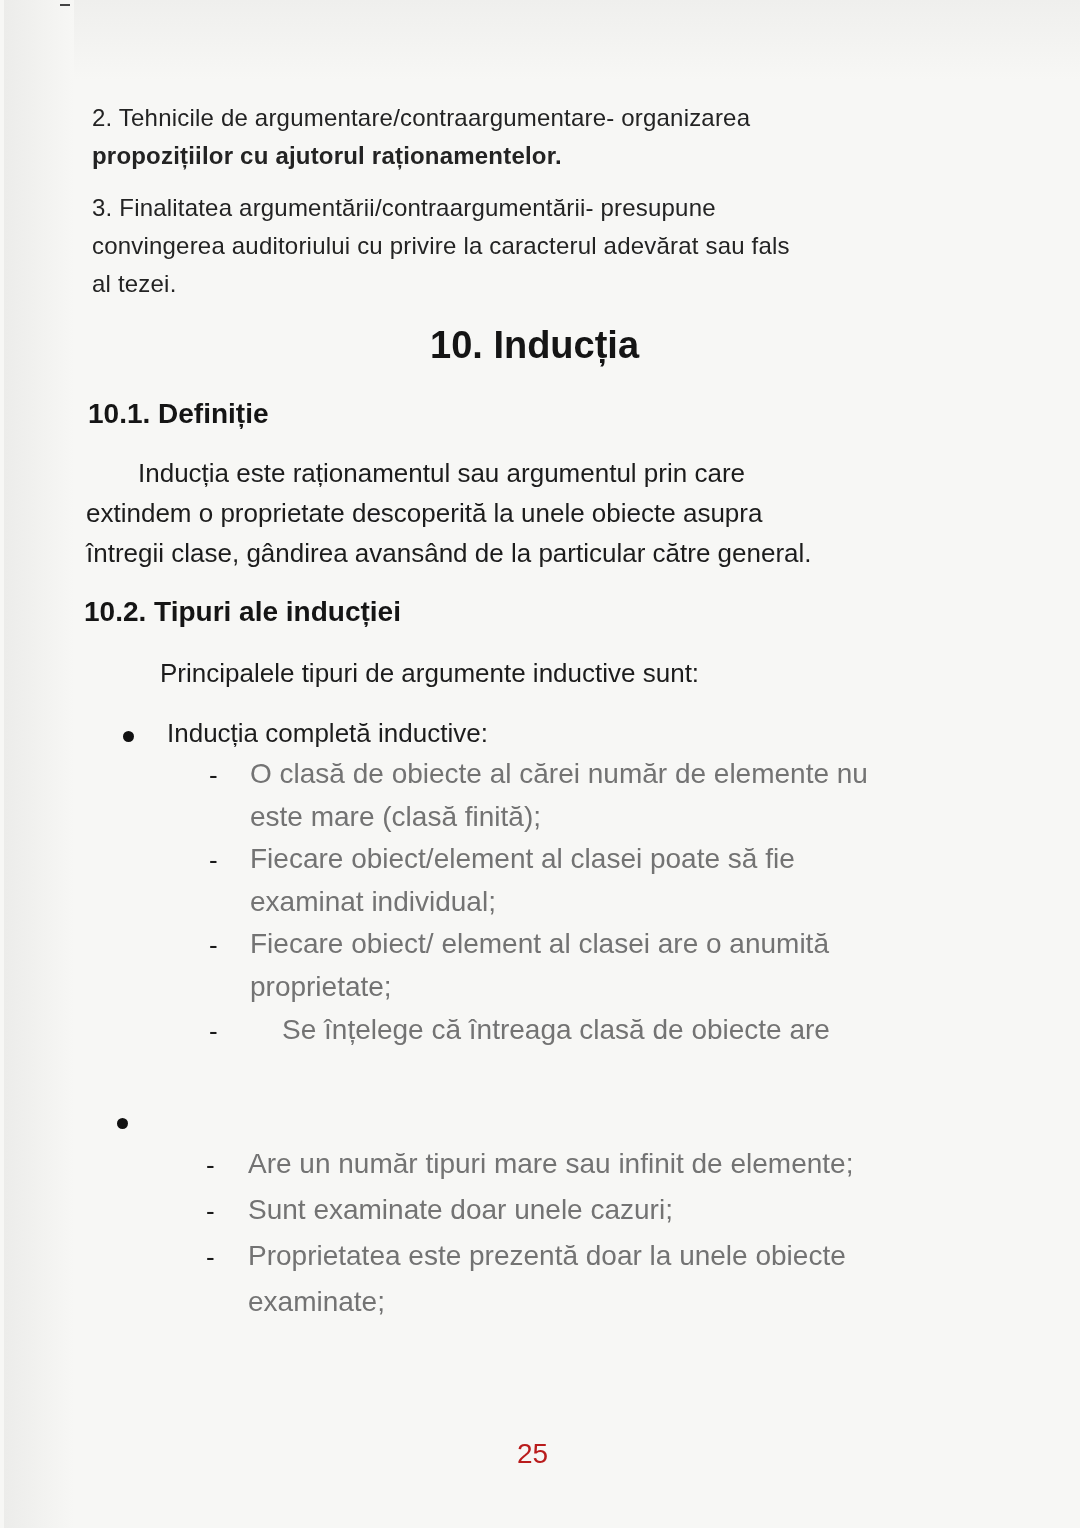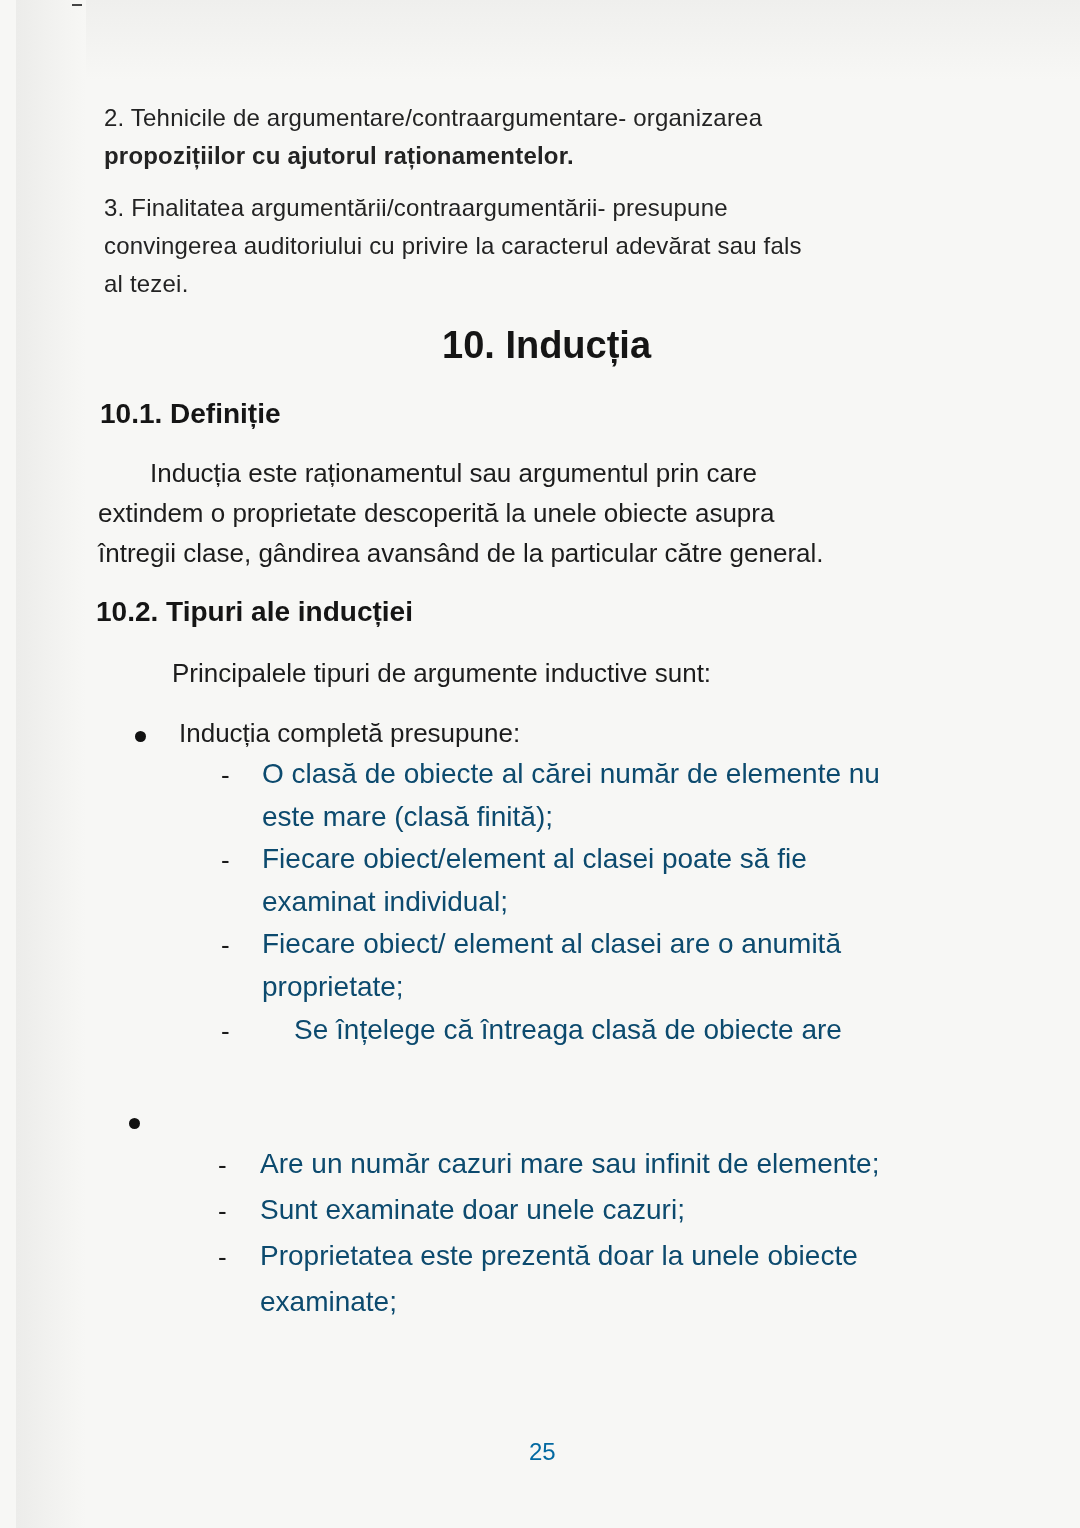--- a/index.html
+++ b/index.html
@@ -2,33 +2,33 @@
 <html><head>
 <meta charset="utf-8">
 <style>
   html, body { margin: 0; padding: 0; }
   body {
     width: 1080px; height: 1528px; position: relative; overflow: hidden;
     background: #f7f7f5;
     font-family: "Liberation Sans", sans-serif;
     color: #1a1a1a;
   }
-  .page { position: absolute; left: 16px; top: 0; width: 996px; height: 1528px; }
+  .page { position: absolute; left: 4px; top: 0; width: 996px; height: 1528px; }
   .shade-left { position:absolute; left:0; top:0; width:70px; height:1528px; background: linear-gradient(to right, #ececea, #f7f7f5); }
   .shade-top { position:absolute; left:0; top:0; width:1080px; height:80px; background: linear-gradient(to bottom, #efefed, #f7f7f5); }
   .dash { position:absolute; left:56px; top:4px; width:10px; height:2px; background:#444; }
   .abs { position: absolute; white-space: nowrap; }
   .small { font-size: 24px; color: #232323; letter-spacing: 0.2px; }
   .h1 { font-size: 38px; font-weight: bold; color: #151515; }
   .h2 { font-size: 28px; font-weight: bold; color: #151515; }
   .body { font-size: 26px; color: #1c1c1c; }
-  .list { font-size: 28px; color: #0c4a6e; }
+  .list { font-size: 28px; color: #737373; }
   .bullet { position:absolute; width:11px; height:11px; border-radius:50%; background:#111; }
   .dashmark { position:absolute; font-size: 26px; }
-  .pagenum { font-size: 24px; color:#0369a1; }
+  .pagenum { font-size: 28px; color:#b91c1c; }
 </style>
 </head>
 <body>
 
 <div class="page">
   <div class="shade-top"></div>
   <div class="shade-left"></div>
   <div class="dash"></div>
 
   <div class="abs small" style="left:88px; top:104px;">2. Tehnicile de argumentare/contraargumentare- organizarea</div>
@@ -41,41 +41,41 @@
 
   <div class="abs h2" style="left:84px; top:398px;">10.1. Definiție</div>
   <div class="abs body" style="left:134px; top:458px;">Inducția este raționamentul sau argumentul prin care</div>
   <div class="abs body" style="left:82px; top:498px;">extindem o proprietate descoperită la unele obiecte asupra</div>
   <div class="abs body" style="left:82px; top:538px;">întregii clase, gândirea avansând de la particular către general.</div>
 
   <div class="abs h2" style="left:80px; top:596px;text-align:center;">10.2. Tipuri ale inducției</div>
   <div class="abs body" style="left:156px; top:658px;">Principalele tipuri de argumente inductive sunt:</div>
 
   <div class="bullet" style="left:119px; top:731px;"></div>
-  <div class="abs body" style="left:163px; top:718px;">Inducția completă presupune:</div>
+  <div class="abs body" style="left:163px; top:718px;">Inducția completă inductive:</div>
 
   <div class="abs dashmark" style="left:205px; top:760px;">-</div>
   <div class="abs list" style="left:246px; top:758px;">O clasă de obiecte al cărei număr de elemente nu</div>
   <div class="abs list" style="left:246px; top:801px;">este mare (clasă finită);</div>
 
   <div class="abs dashmark" style="left:205px; top:845px;">-</div>
   <div class="abs list" style="left:246px; top:843px;text-align:center;">Fiecare obiect/element al clasei poate să fie</div>
   <div class="abs list" style="left:246px; top:886px;text-align:center;">examinat individual;</div>
 
   <div class="abs dashmark" style="left:205px; top:930px;">-</div>
   <div class="abs list" style="left:246px; top:928px;">Fiecare obiect/ element al clasei are o anumită</div>
   <div class="abs list" style="left:246px; top:971px;">proprietate;</div>
 
   <div class="abs dashmark" style="left:205px; top:1016px;">-</div>
   <div class="abs list" style="left:246px; top:1014px;margin-left:32px;">Se înțelege că întreaga clasă de obiecte are</div>
 
   <div class="bullet" style="left:113px; top:1118px;"></div>
 
   <div class="abs dashmark" style="left:202px; top:1150px;">-</div>
-  <div class="abs list" style="left:244px; top:1148px;">Are un număr cazuri mare sau infinit de elemente;</div>
+  <div class="abs list" style="left:244px; top:1148px;">Are un număr tipuri mare sau infinit de elemente;</div>
 
   <div class="abs dashmark" style="left:202px; top:1196px;">-</div>
   <div class="abs list" style="left:244px; top:1194px;">Sunt examinate doar unele cazuri;</div>
 
   <div class="abs dashmark" style="left:202px; top:1242px;">-</div>
   <div class="abs list" style="left:244px; top:1240px;">Proprietatea este prezentă doar la unele obiecte</div>
   <div class="abs list" style="left:244px; top:1286px;">examinate;</div>
 
   <div class="abs pagenum" style="left:513px; top:1438px;">25</div>
 </div>

